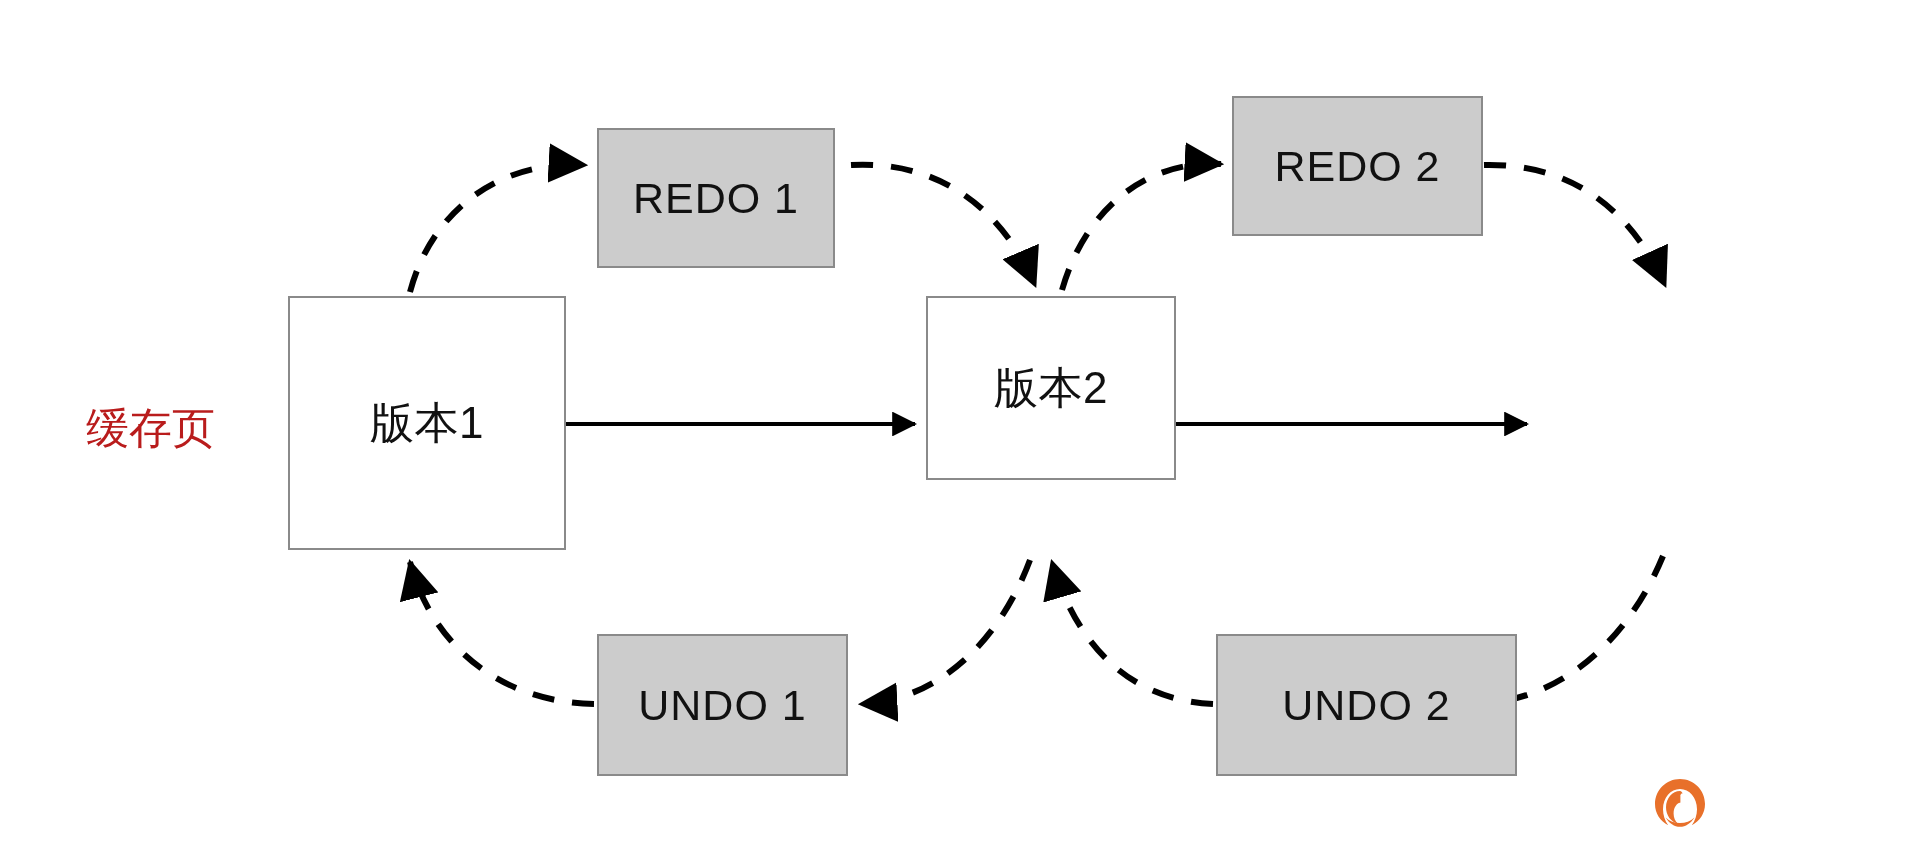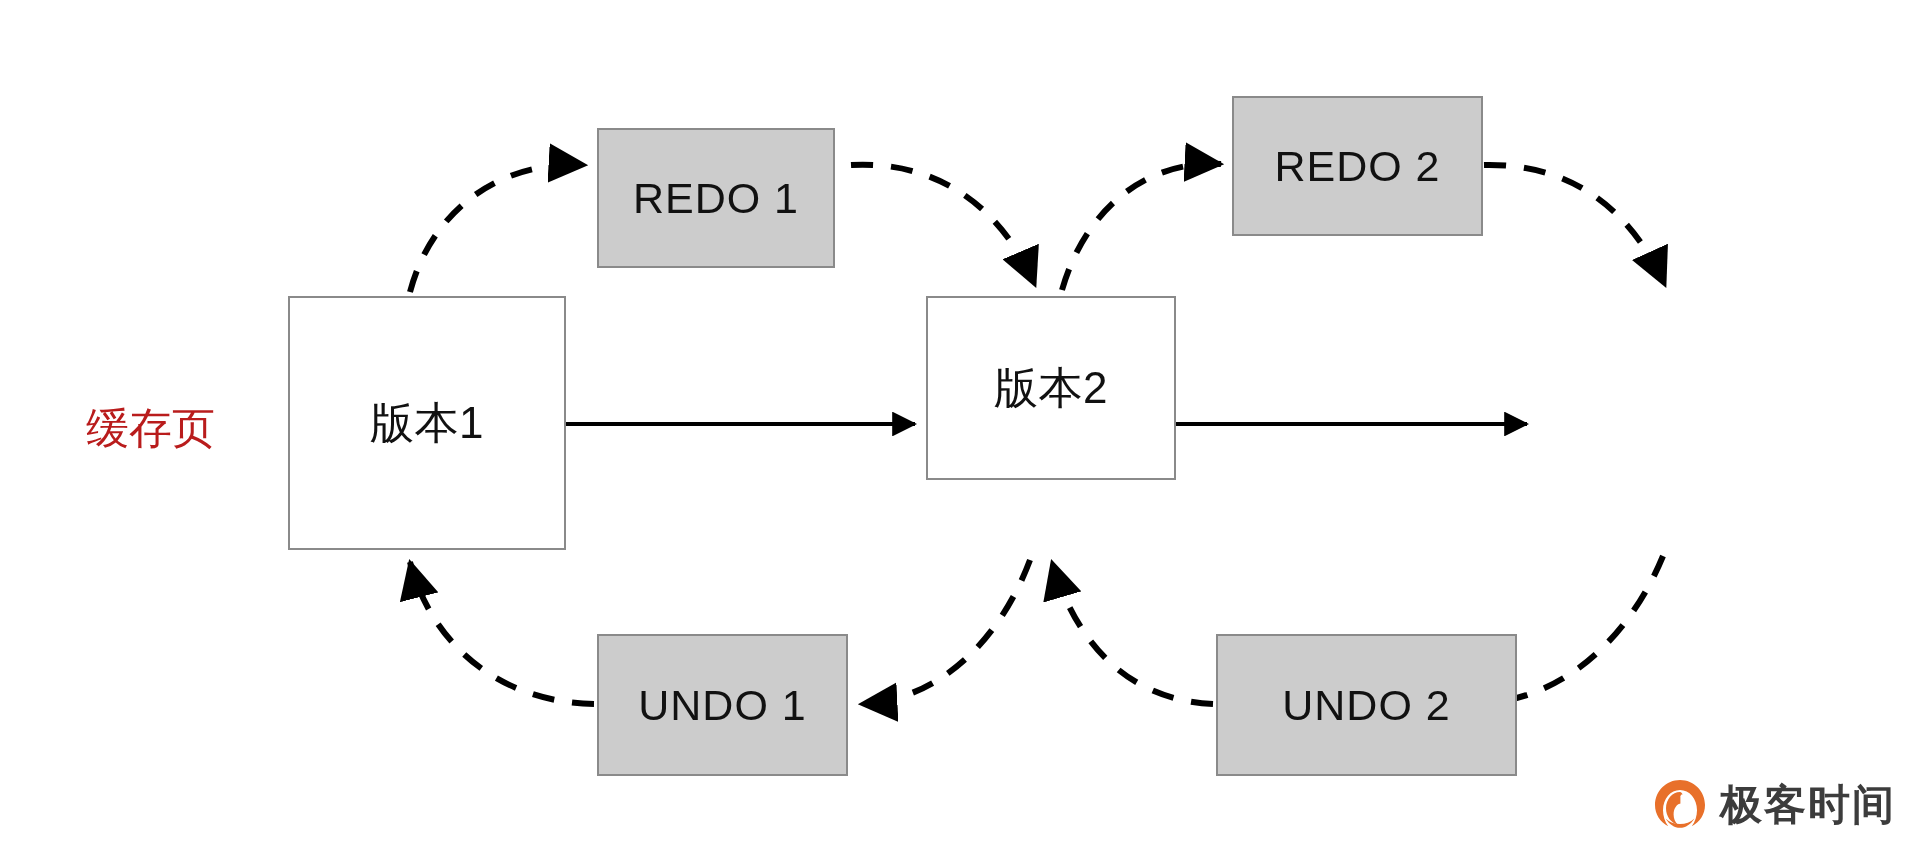--- a/index.html
+++ b/index.html
@@ -172,16 +172,15 @@
                  C36.4 12 44 20.6 44 32.2 C44 38.1 42.1 43.6 38.8 48.2
                  C46.6 44.2 52 36.5 52 27 C52 13.2 40.8 2 27 2 Z" fill="#e8702a"></path>
         <path d="M27 14 C19.3 14 13 21.3 13 30.3 C13 38.4 18 45.2 24.7 46.4
                  C22.2 44.2 20.6 40.6 20.6 36.5 C20.6 30.4 24 25.6 28.3 25.6
                  L30.4 25.6 L30.4 17.8 C29.3 15.5 28.2 14 27 14 Z" fill="#e8702a"></path>
         <rect x="27.4" y="16.2" width="5.6" height="21.4" rx="2.4" fill="#ffffff"></rect>
         <path d="M12.6 40.5 C16.2 46.4 21.3 49.8 27 49.8 C32.7 49.8 37.8 46.4 41.4 40.5
                  C37.6 44.1 32.5 46.1 27 46.1 C21.5 46.1 16.4 44.1 12.6 40.5 Z" fill="#e8702a"></path>
       </svg>
     </span>
-    <span id="brand-text">极客时间</span>
   </div>
 
 </div>
 
 </body></html>

